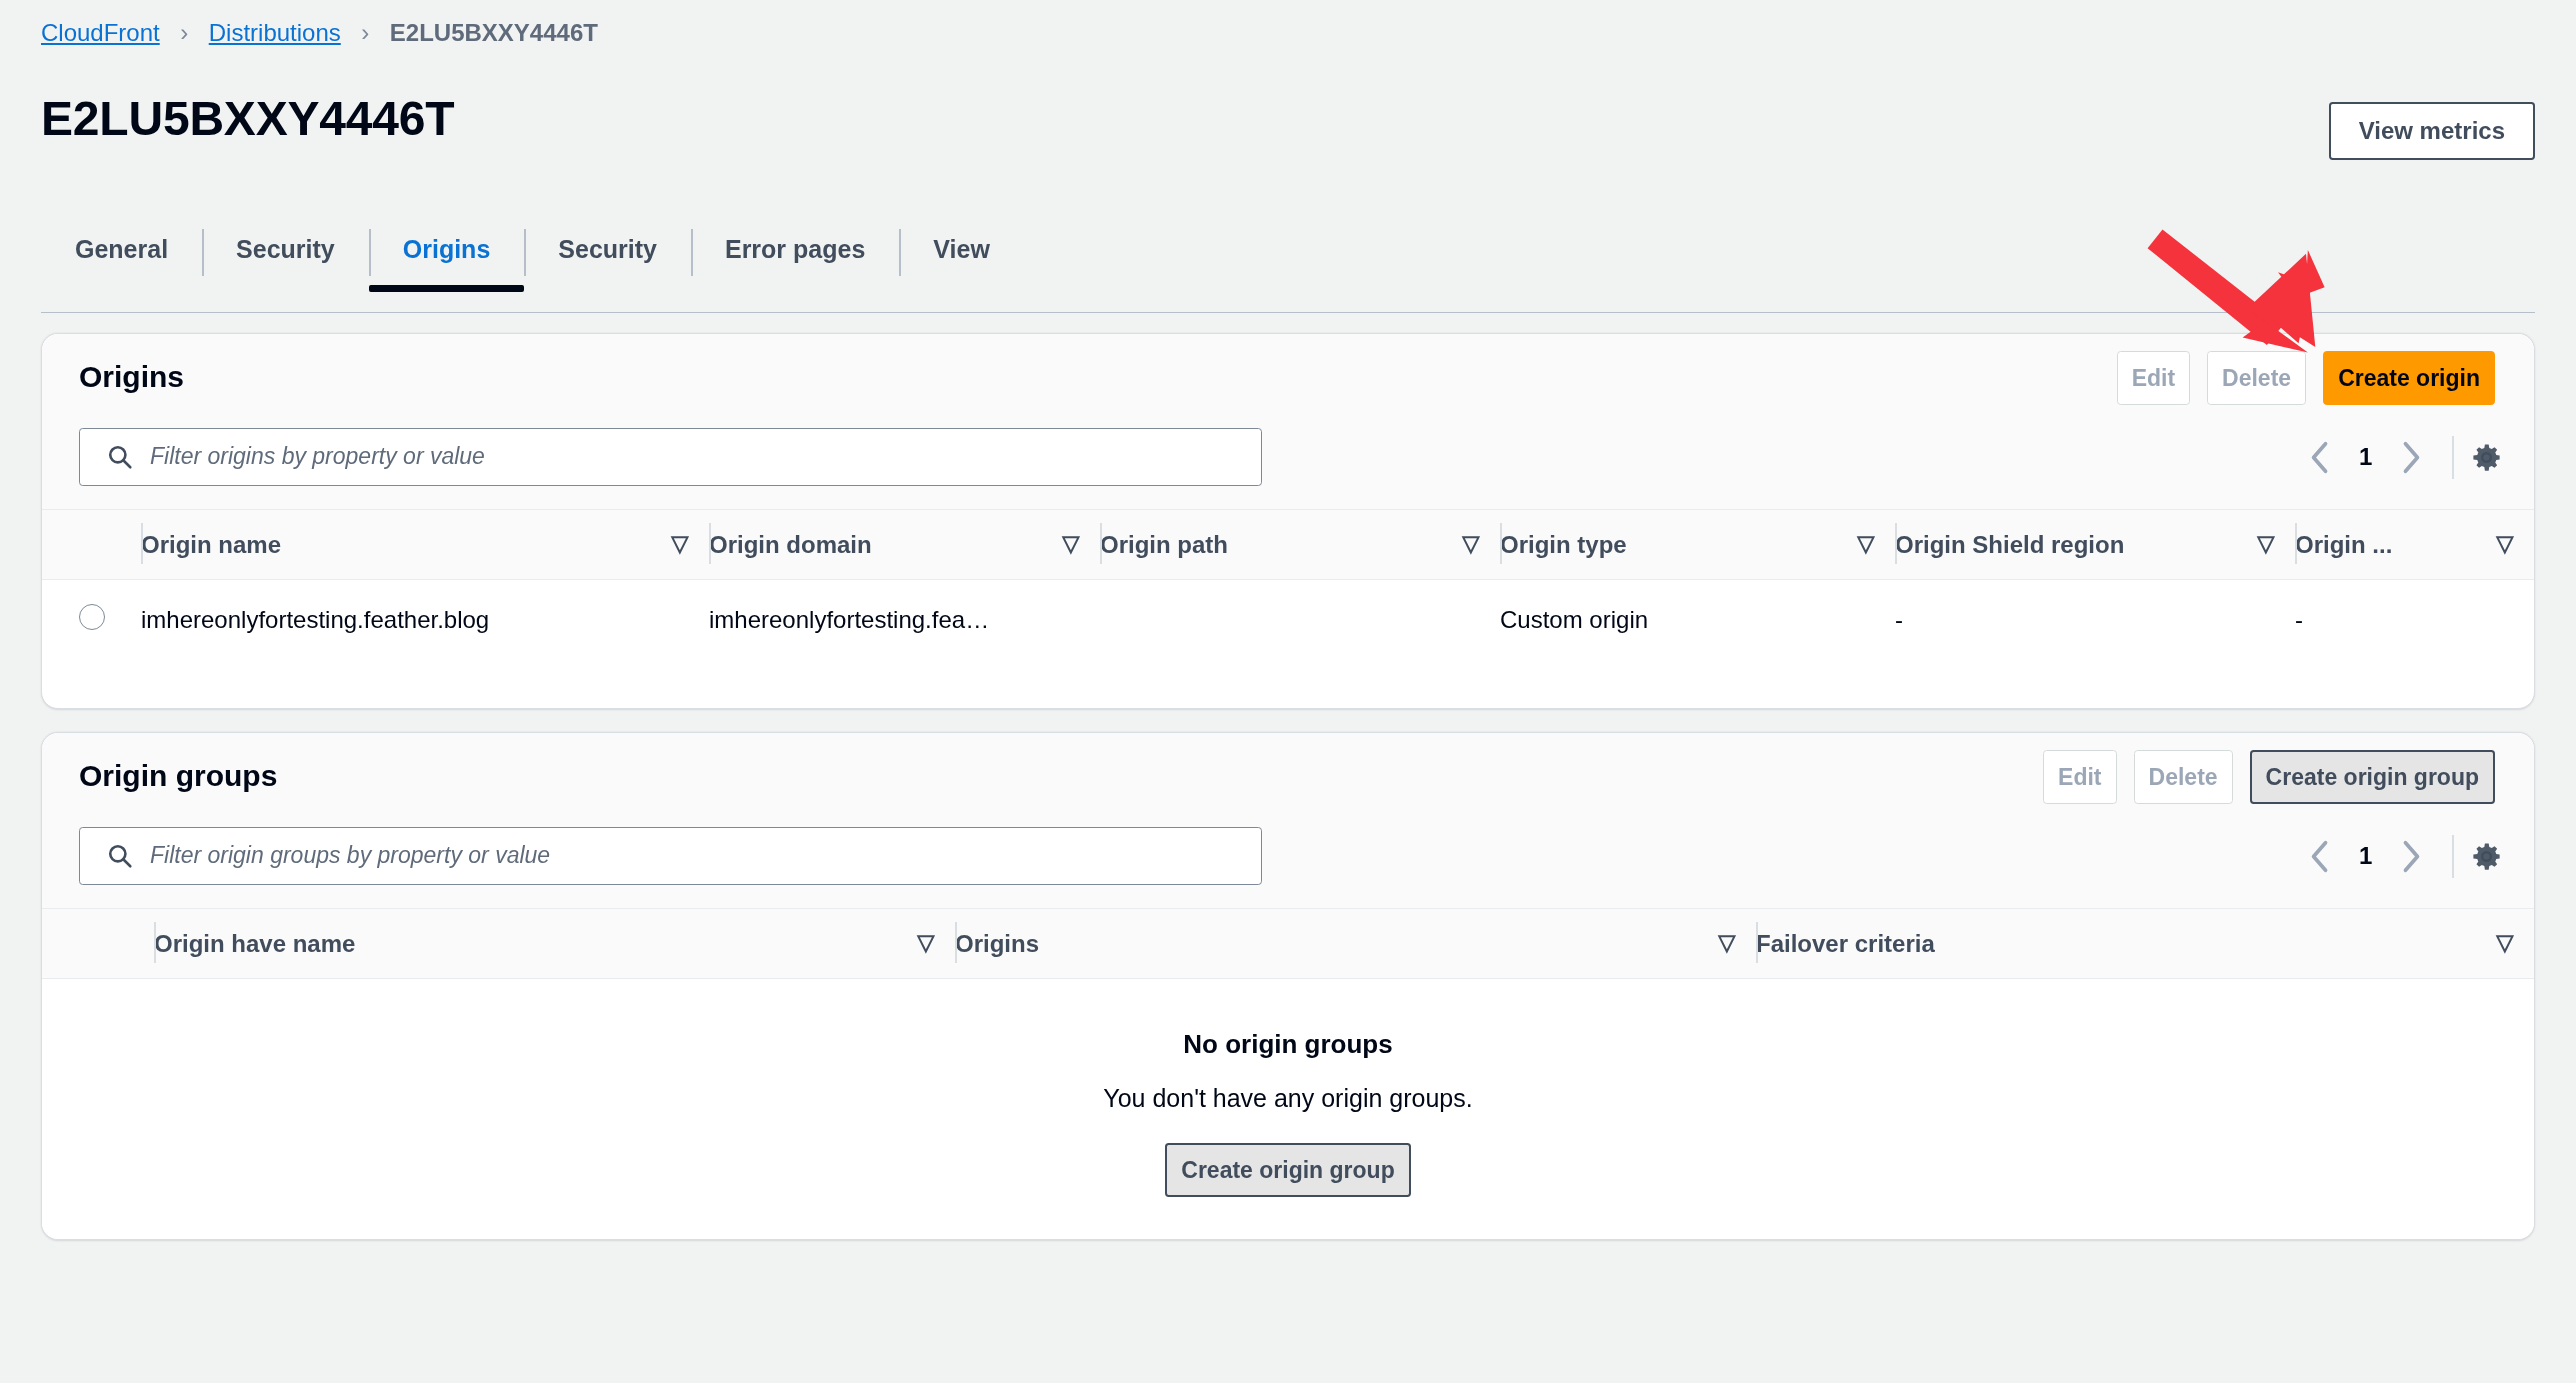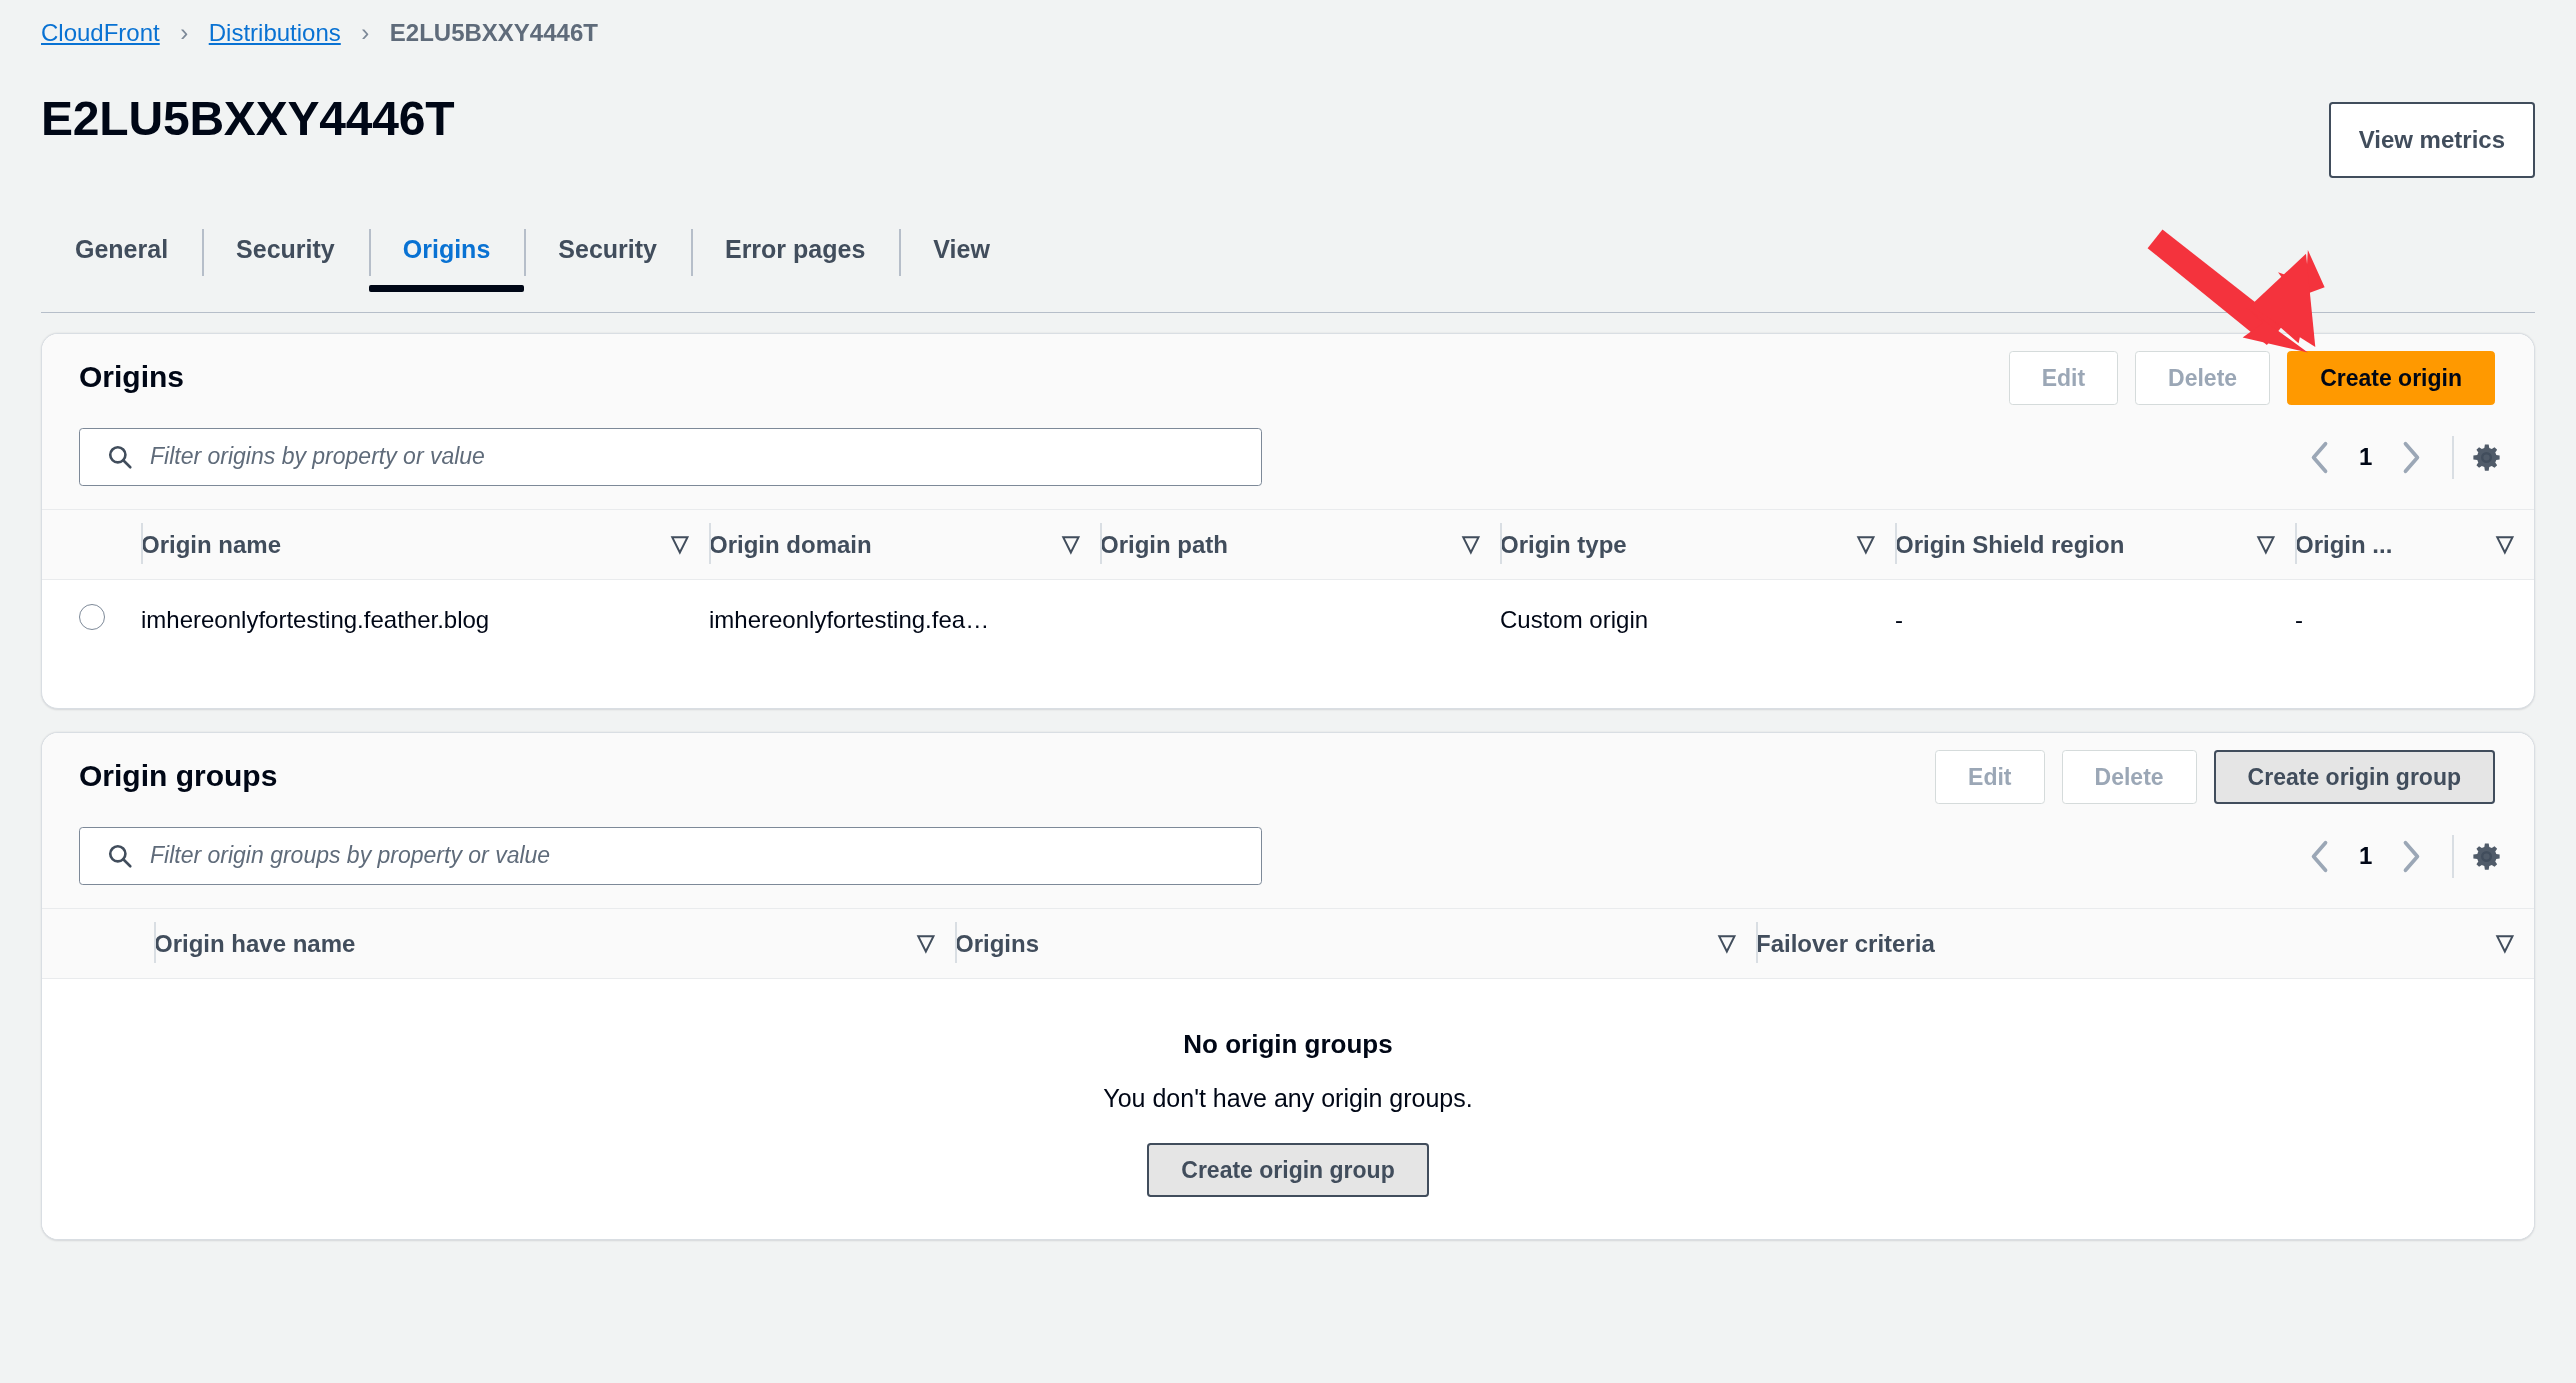--- a/index.html
+++ b/index.html
@@ -29,21 +29,21 @@
   }
 
   
   .page-title {
     position: absolute; left: 41px; top: 93px;
     font-size: 48px; font-weight: 700; color: #000716;
     letter-spacing: -0.2px; line-height: 1.1;
   }
   .view-metrics {
     position: absolute; right: 41px; top: 102px;
-    height: 76px; padding: 0 28px;
+    height: 58px; padding: 0 28px;
     background: #fff; color: #414d5c;
     border: 2.8px solid #414d5c; border-radius: 3.7px;
     font-size: 24px; font-weight: 700; cursor: pointer;
     display: flex; align-items: center; justify-content: center;
     font-family: "Liberation Sans", sans-serif;
   }
 
   
   .tabs {
     position: absolute; left: 41px; top: 220px;
@@ -85,21 +85,21 @@
   }
   .card-title {
     position: absolute; left: 37px; top: 26px;
     font-size: 30px; font-weight: 700; color: #000716;
   }
   .head-actions {
     position: absolute; right: 39px; top: 17px;
     display: flex; align-items: center; gap: 17px;
   }
   .btn {
-    height: 54px; padding: 0 32px; border-radius: 3.7px;
+    height: 54px; padding: 0 14px; border-radius: 3.7px;
     font-size: 23px; font-weight: 700;
     display: flex; align-items: center; justify-content: center;
     cursor: pointer; font-family: "Liberation Sans", sans-serif;
     white-space: nowrap;
   }
   .btn-disabled {
     background: #fff; border: 1.9px solid #d5dbdb; color: #9ba7b6; cursor: default;
   }
   .btn-normal { background: #e5e5e5; border: 2.8px solid #414d5c; color: #414d5c; }
   .btn-primary { background: #ff9900; border: 1.9px solid #ff9900; color: #000716; }

